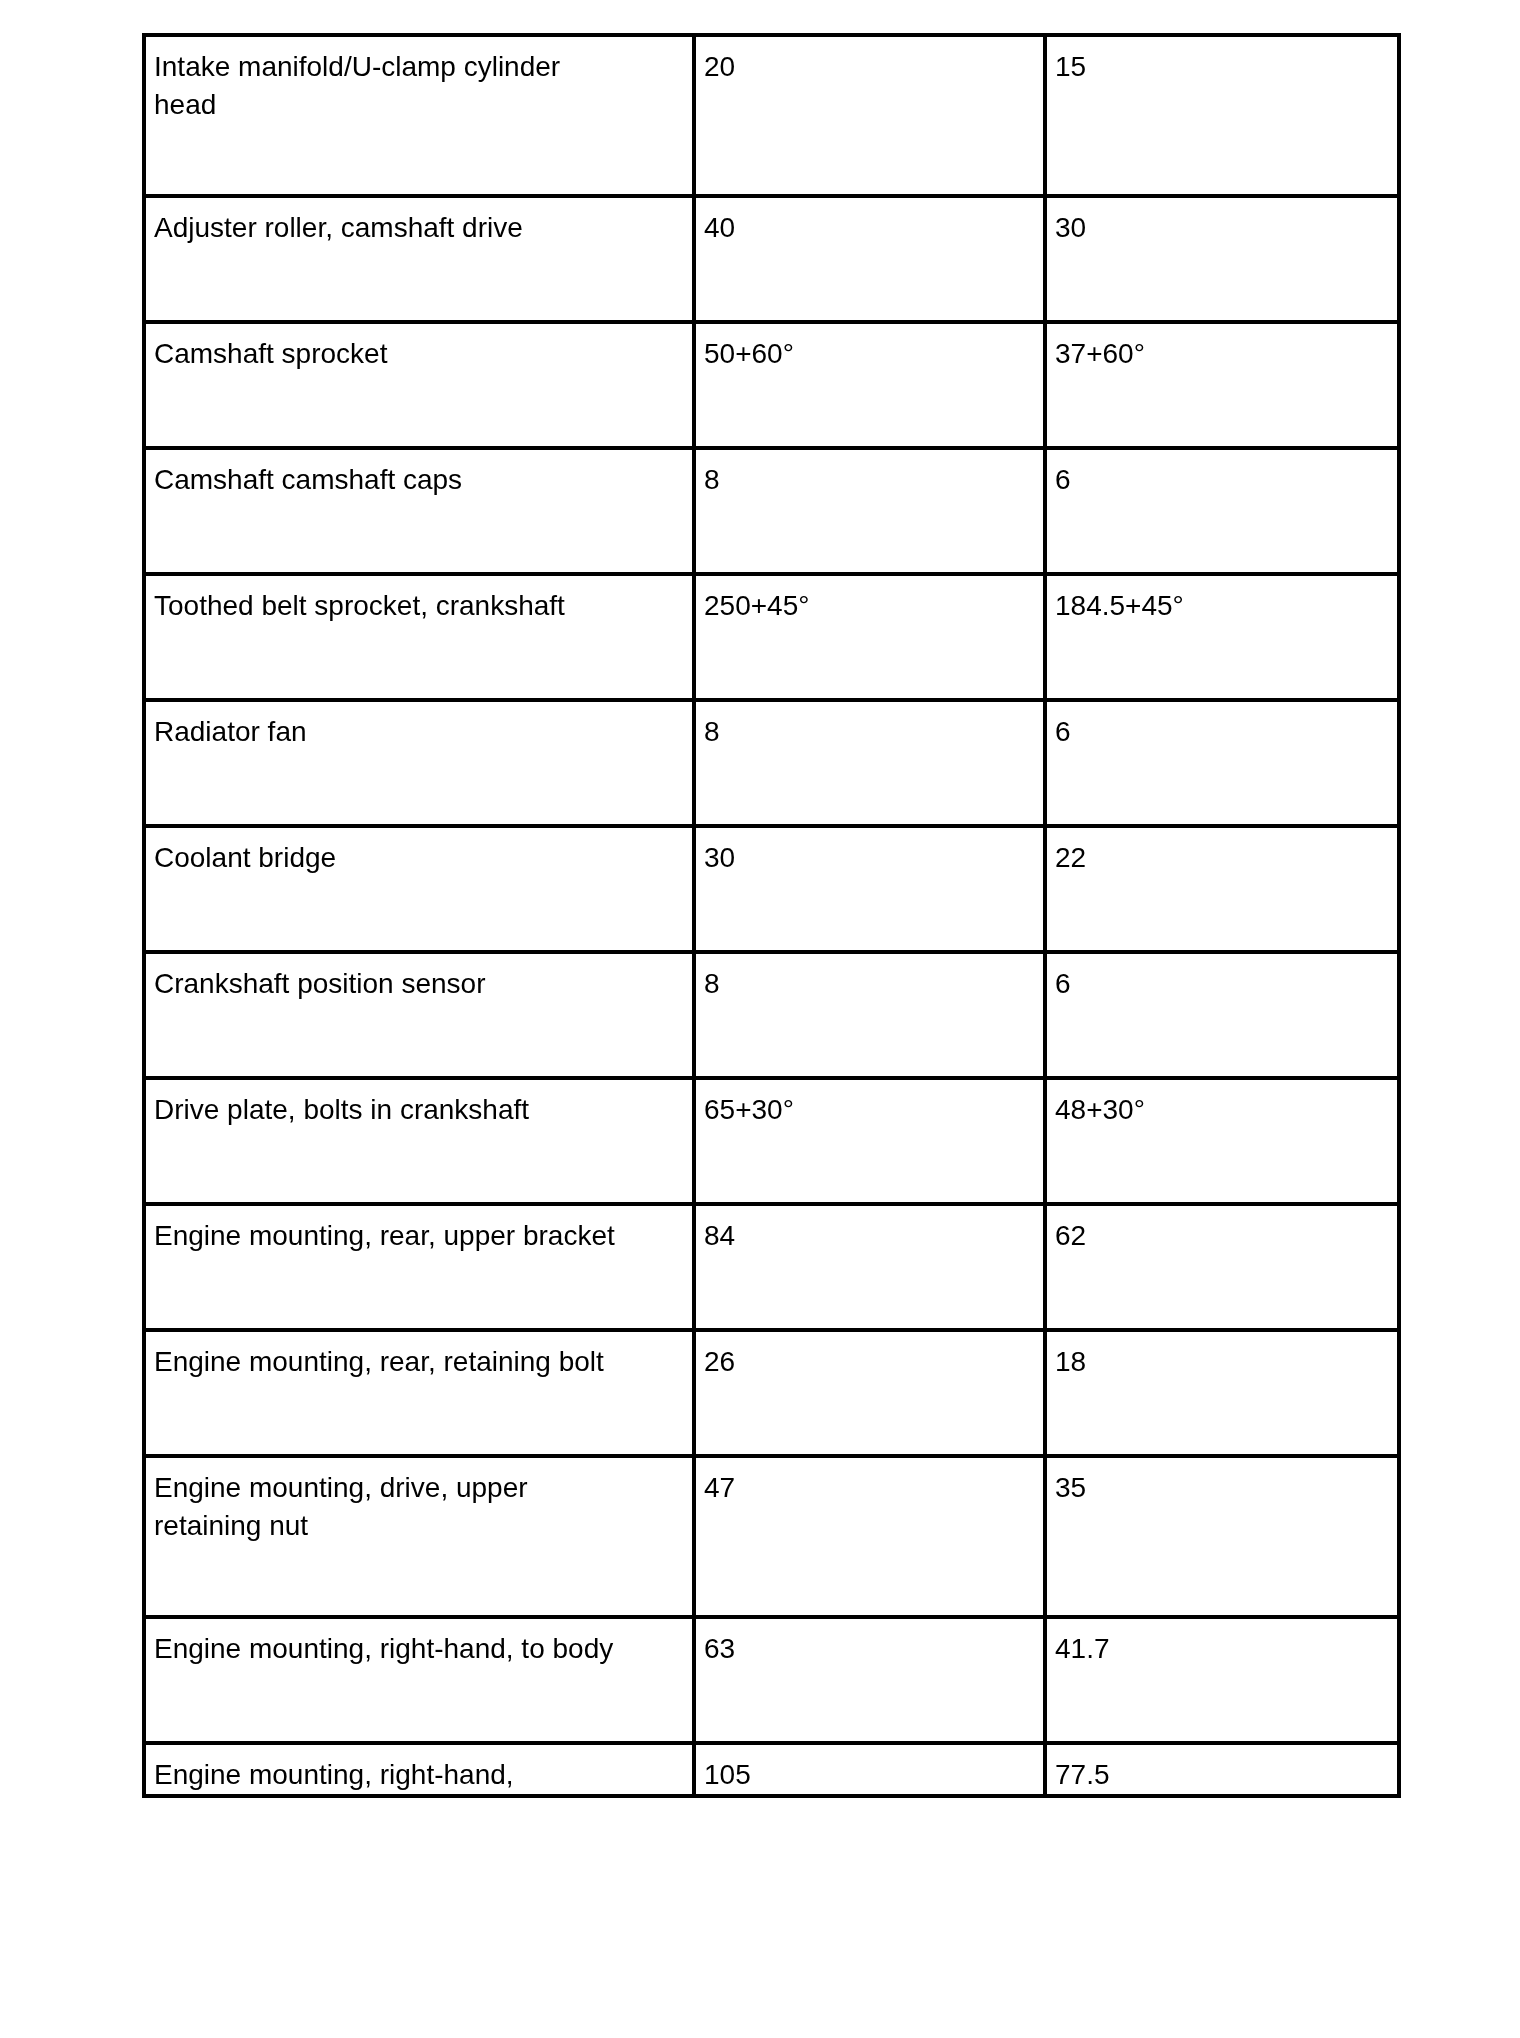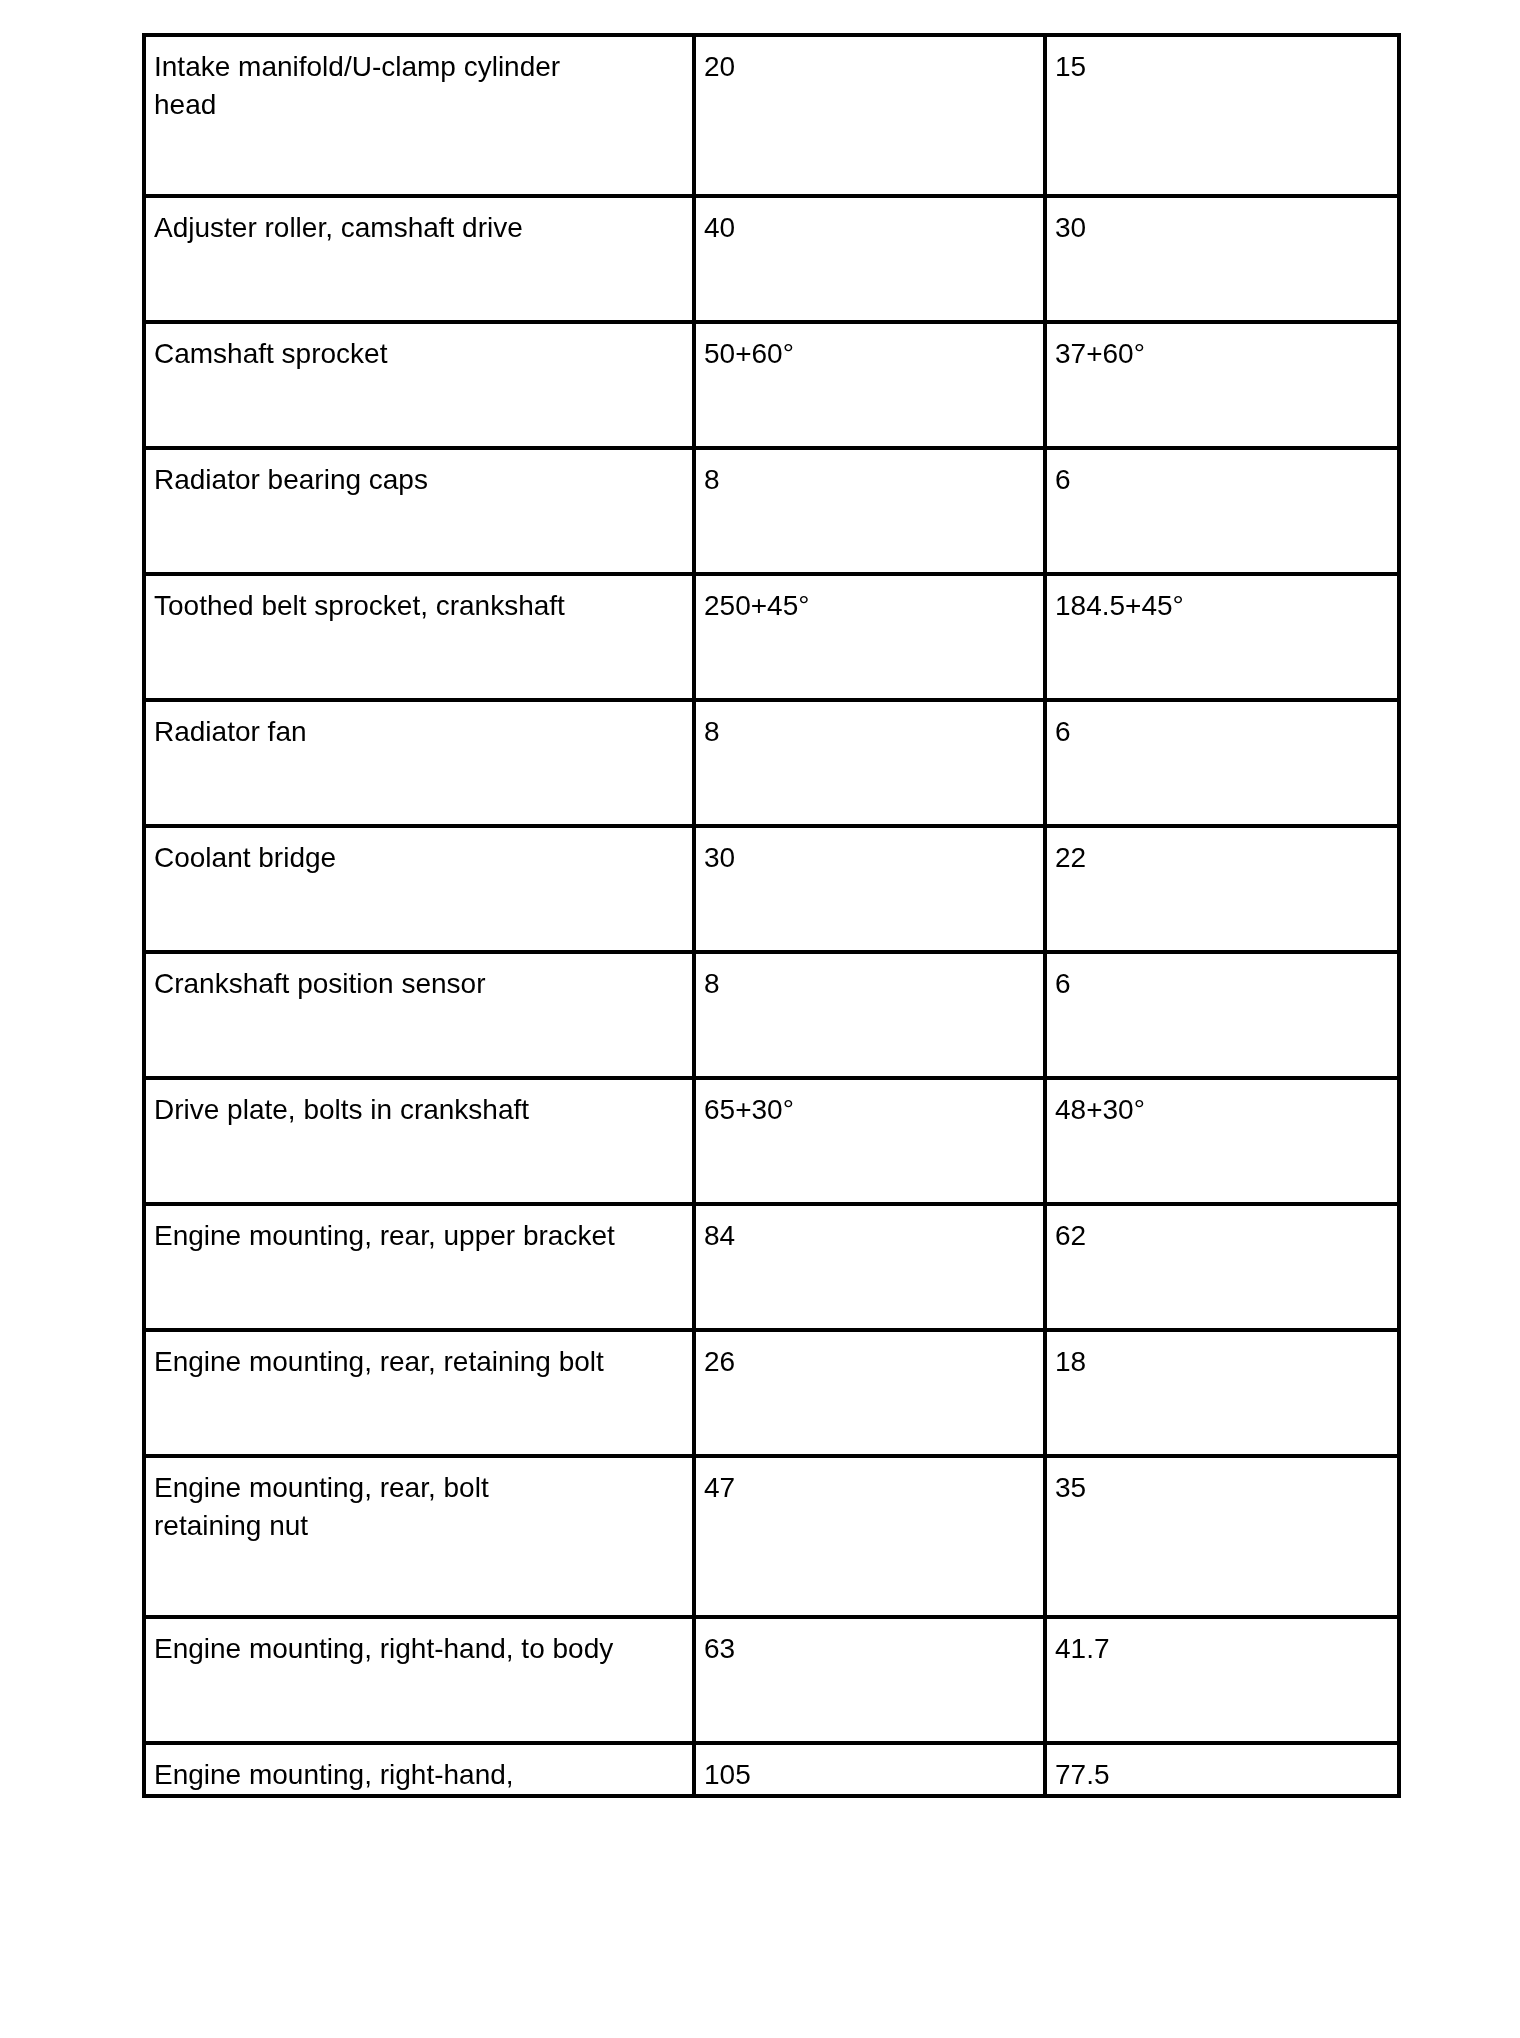--- a/index.html
+++ b/index.html
@@ -64,21 +64,21 @@
     <td>30</td>
   </tr>
 
   <tr>
     <td>Camshaft sprocket</td>
     <td>50+60°</td>
     <td>37+60°</td>
   </tr>
 
   <tr>
-    <td>Radiator bearing caps</td>
+    <td>Camshaft camshaft caps</td>
     <td>8</td>
     <td>6</td>
   </tr>
 
   <tr>
     <td>Toothed belt sprocket, crankshaft</td>
     <td>250+45°</td>
     <td>184.5+45°</td>
   </tr>
 
@@ -113,21 +113,21 @@
     <td>62</td>
   </tr>
 
   <tr>
     <td>Engine mounting, rear, retaining bolt</td>
     <td>26</td>
     <td>18</td>
   </tr>
 
   <tr class="row-two-line">
-    <td>Engine mounting, rear, bolt
+    <td>Engine mounting, drive, upper
 retaining nut</td>
     <td>47</td>
     <td>35</td>
   </tr>
 
   <tr>
     <td>Engine mounting, right-hand, to body</td>
     <td>63</td>
     <td>41.7</td>
   </tr>

